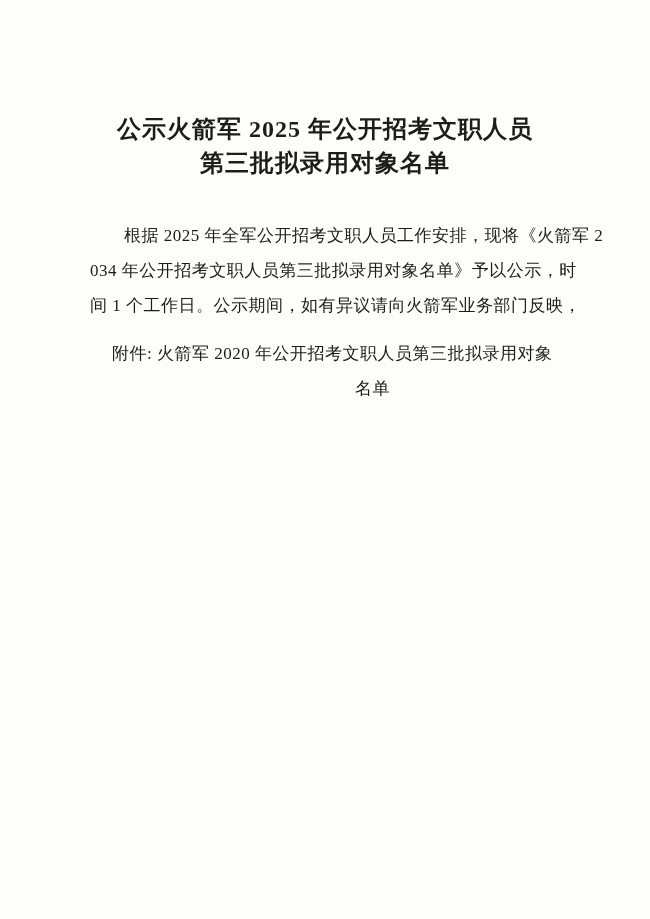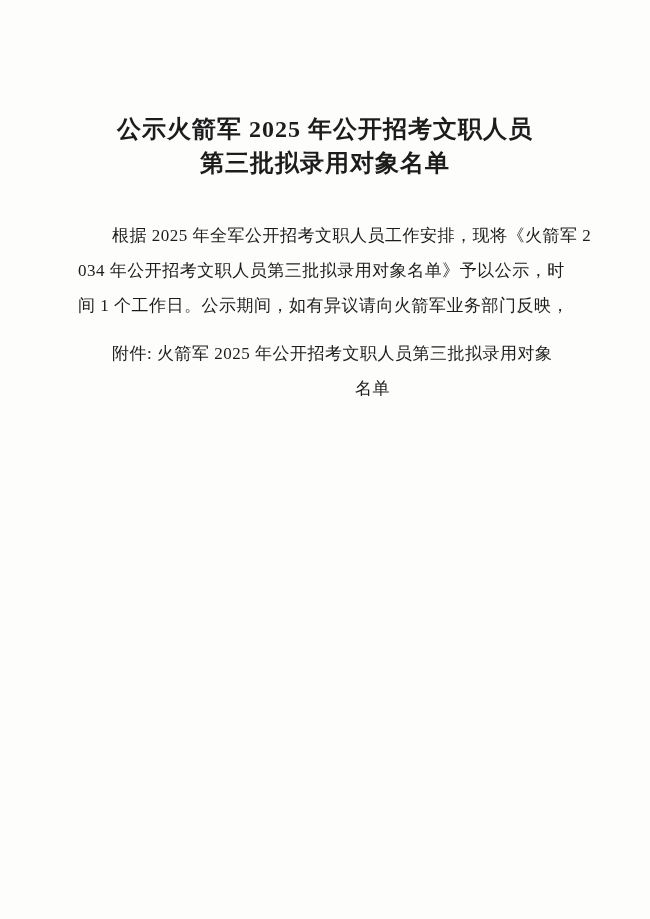--- a/index.html
+++ b/index.html
@@ -31,20 +31,21 @@
     display: block;
     white-space: nowrap;
   }
   .body-paragraph {
     font-size: 17px;
     line-height: 35px;
     letter-spacing: 0.5px;
   }
   .bline {
     white-space: nowrap;
+    margin-left: 12px;
   }
   .bline.indent {
     text-indent: 2em;
   }
   .attachment {
     margin-top: 13px;
     font-size: 17px;
     line-height: 35px;
     letter-spacing: 0.5px;
   }
@@ -68,17 +69,17 @@
     <span class="title-line">第三批拟录用对象名单</span>
   </h1>
 
   <div class="body-paragraph">
     <div class="bline indent">根据 2025 年全军公开招考文职人员工作安排，现将《火箭军 2</div>
     <div class="bline">034 年公开招考文职人员第三批拟录用对象名单》予以公示，时</div>
     <div class="bline">间 1 个工作日。公示期间，如有异议请向火箭军业务部门反映，</div>
   </div>
 
   <div class="attachment">
-    <div class="att-line1">附件: 火箭军 2025 年公开招考文职人员第三批拟录用对象</div>
+    <div class="att-line1">附件: 火箭军 2020 年公开招考文职人员第三批拟录用对象</div>
     <div class="att-line2">名单</div>
   </div>
 
 </div>
 
 </body></html>

